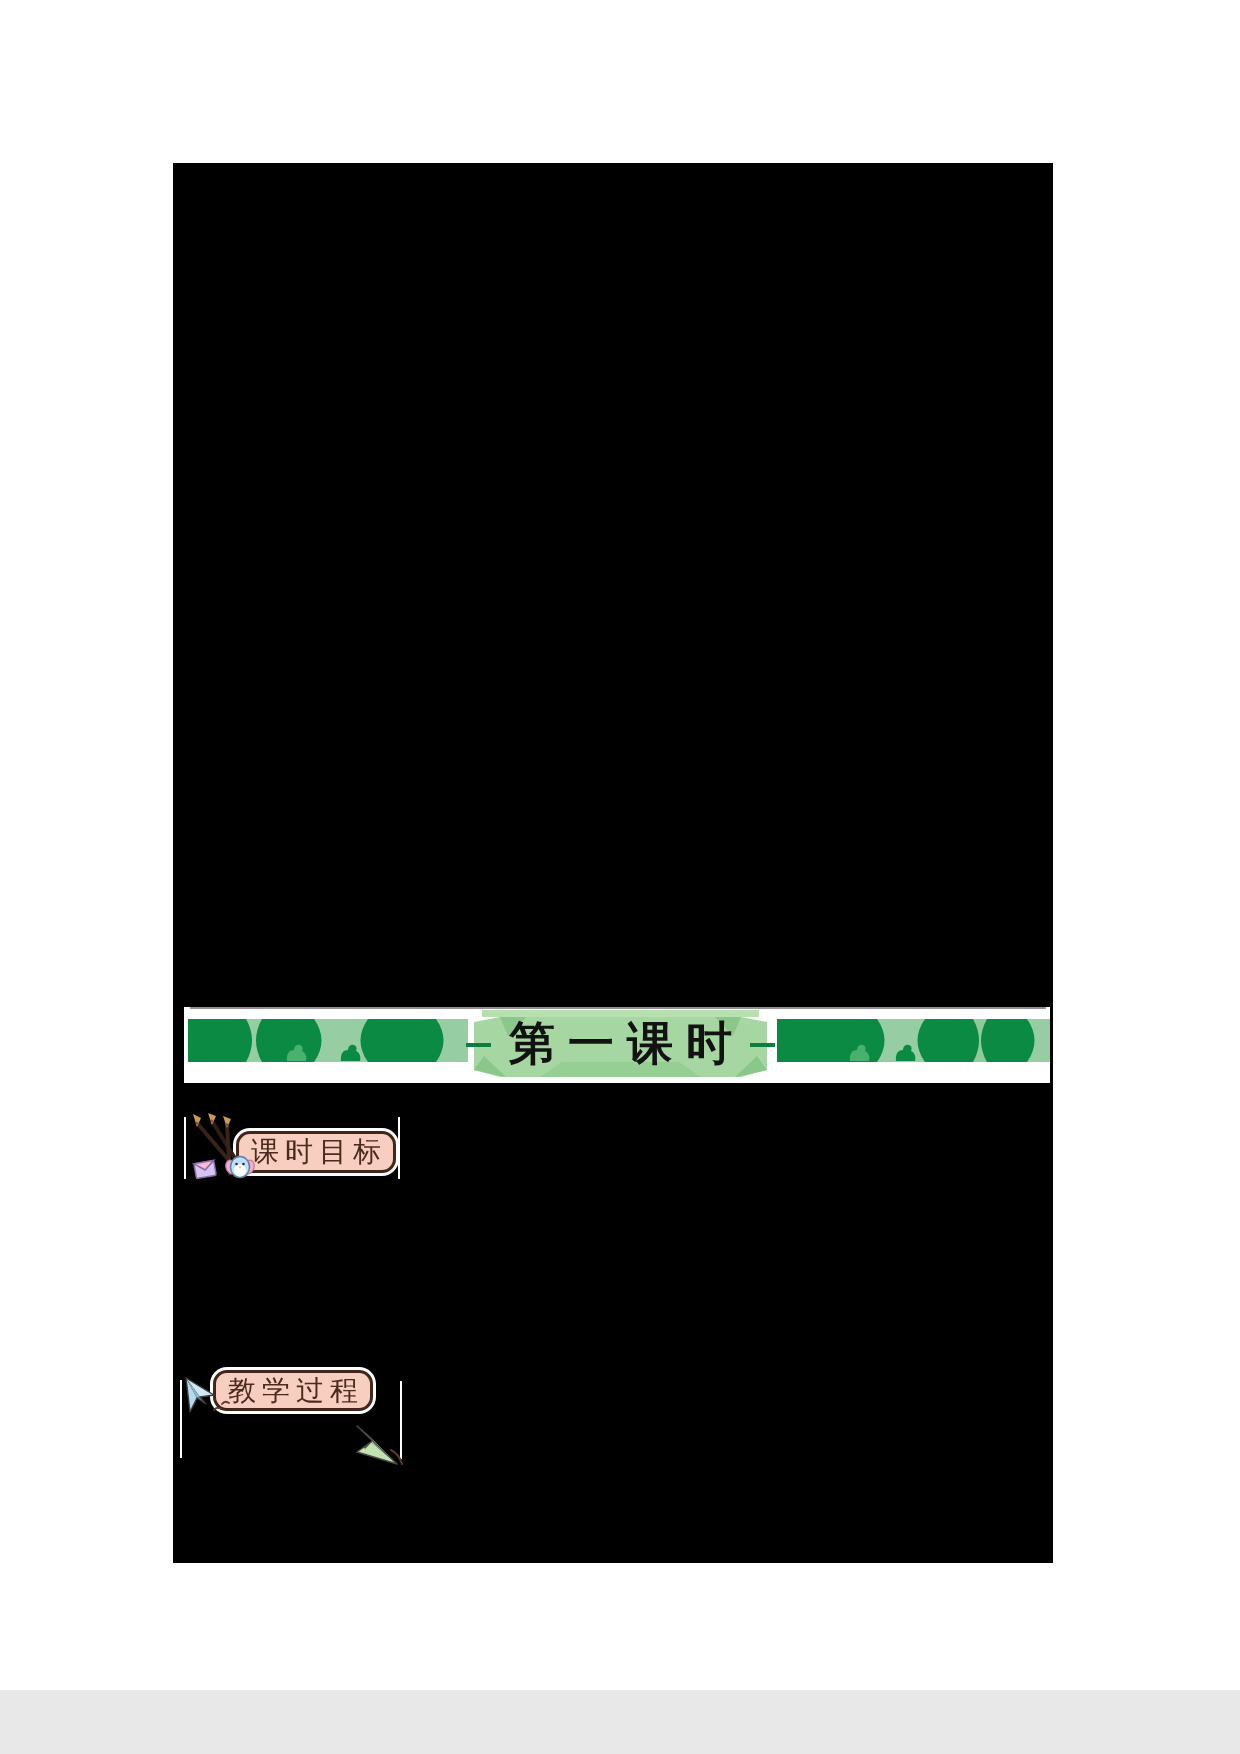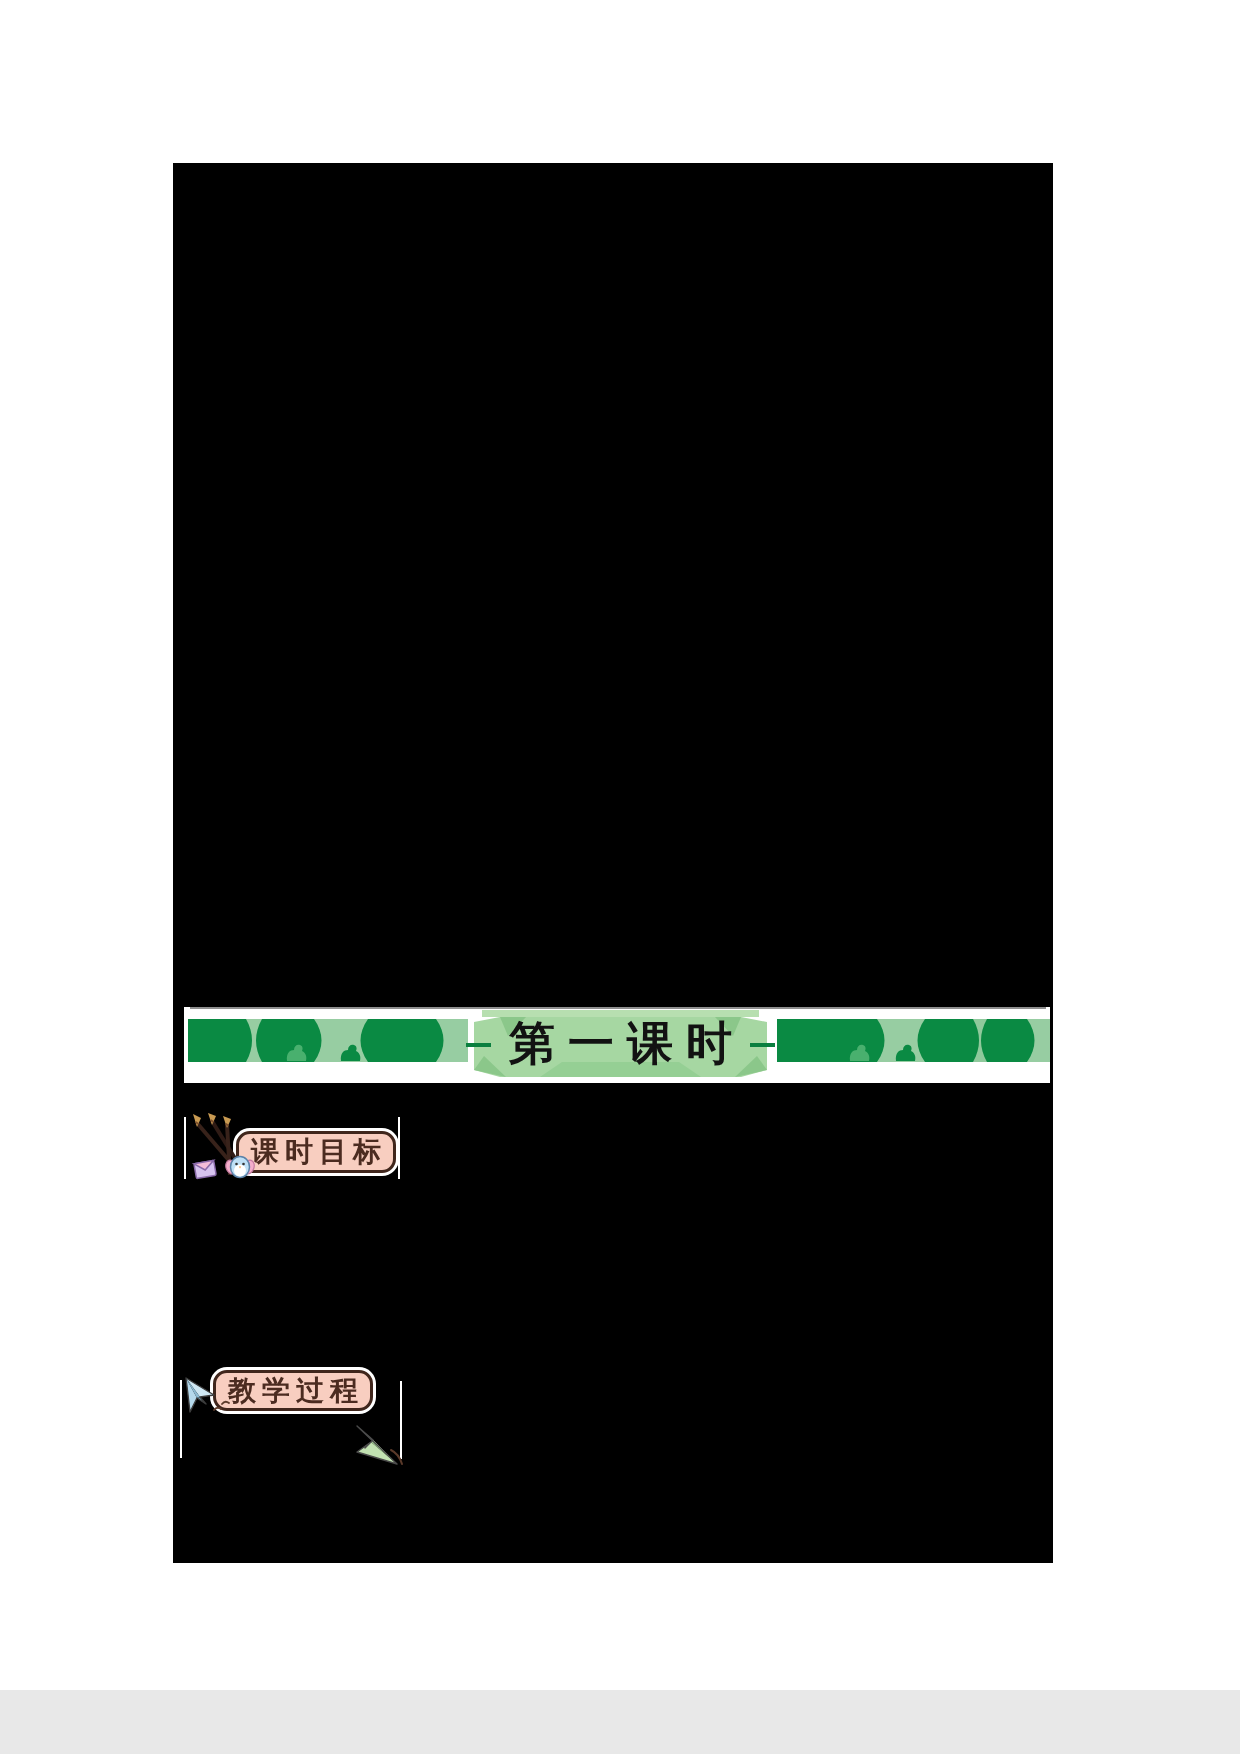--- a/index.html
+++ b/index.html
@@ -39,21 +39,21 @@
 
   
   .img-edge{width:2px; background:#ffffff; z-index:5;}
   .badge-box{
     box-sizing:border-box; z-index:6;
     background:var(--badge-fill); border:3px solid var(--badge-border);
     border-radius:14px; box-shadow:0 0 0 3px #ffffff;
     display:flex; align-items:center; justify-content:center;
   }
   .badge-label{
-    font-size:28px; font-weight:700; letter-spacing:6px; text-indent:6px;
+    font-size:28px; font-weight:400; letter-spacing:6px; text-indent:6px;
     color:var(--badge-text); line-height:1; white-space:nowrap;
   }
   .icon{z-index:7;}
   .b1-box{left:236px; top:1131px; width:160px; height:42px;}
   .b1-line-l{left:184px; top:1117px; height:62px;}
   .b1-line-r{left:398px; top:1117px; height:62px;}
   .b1-brushes{left:186px; top:1113px;}
   .b1-envelope{left:191px; top:1156px;}
   .b1-bird{left:225px; top:1152px; z-index:8;}
 

